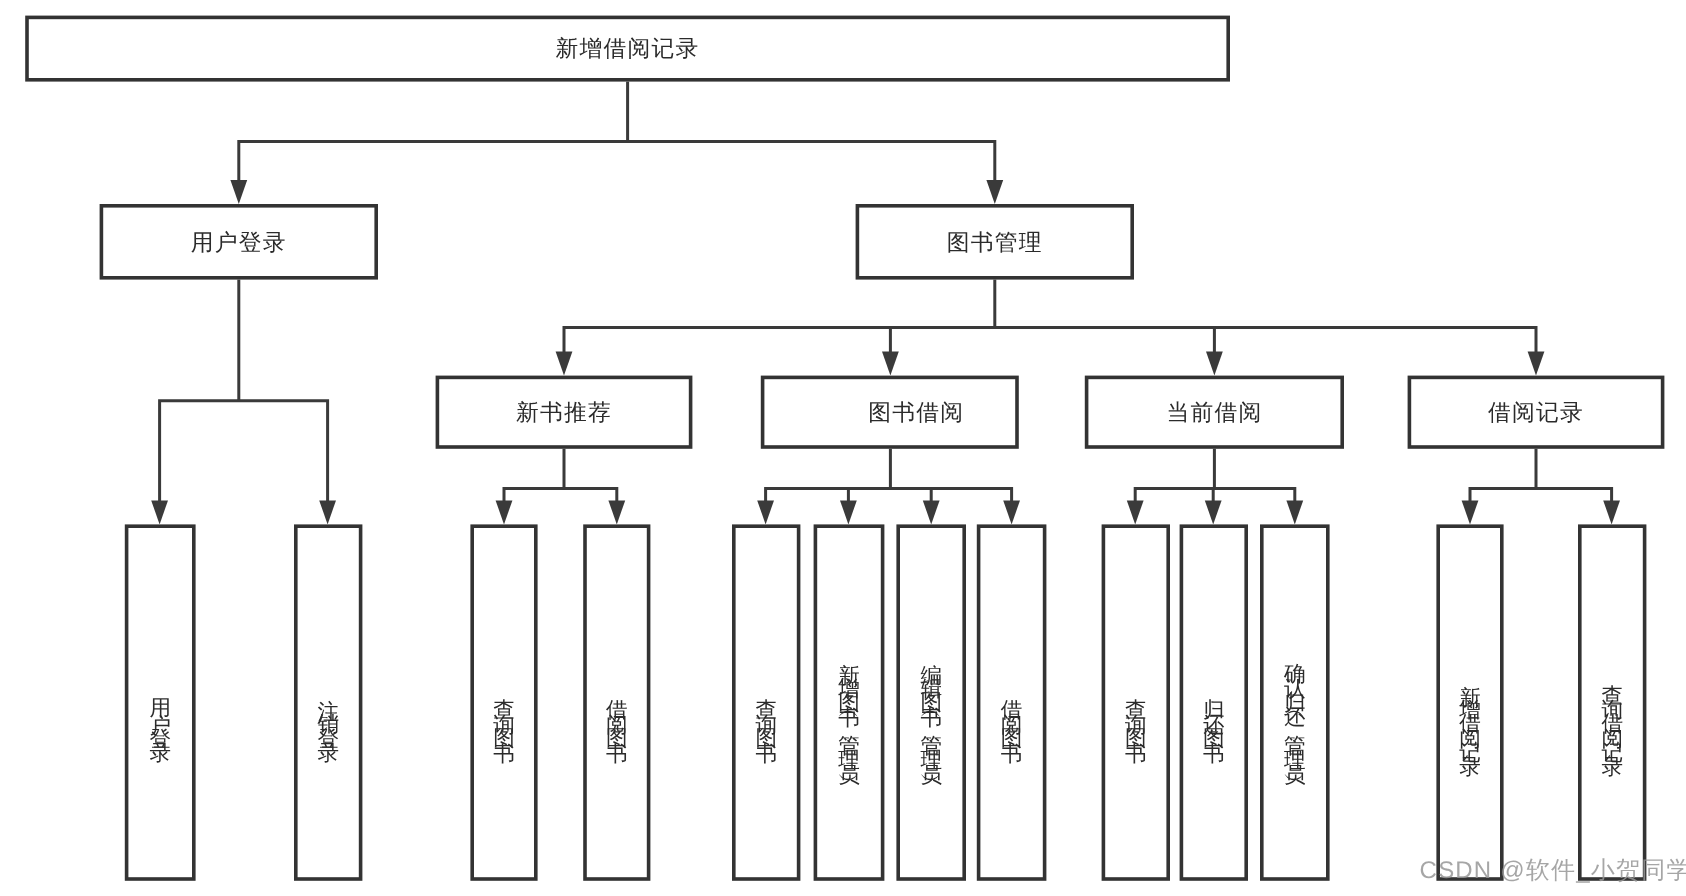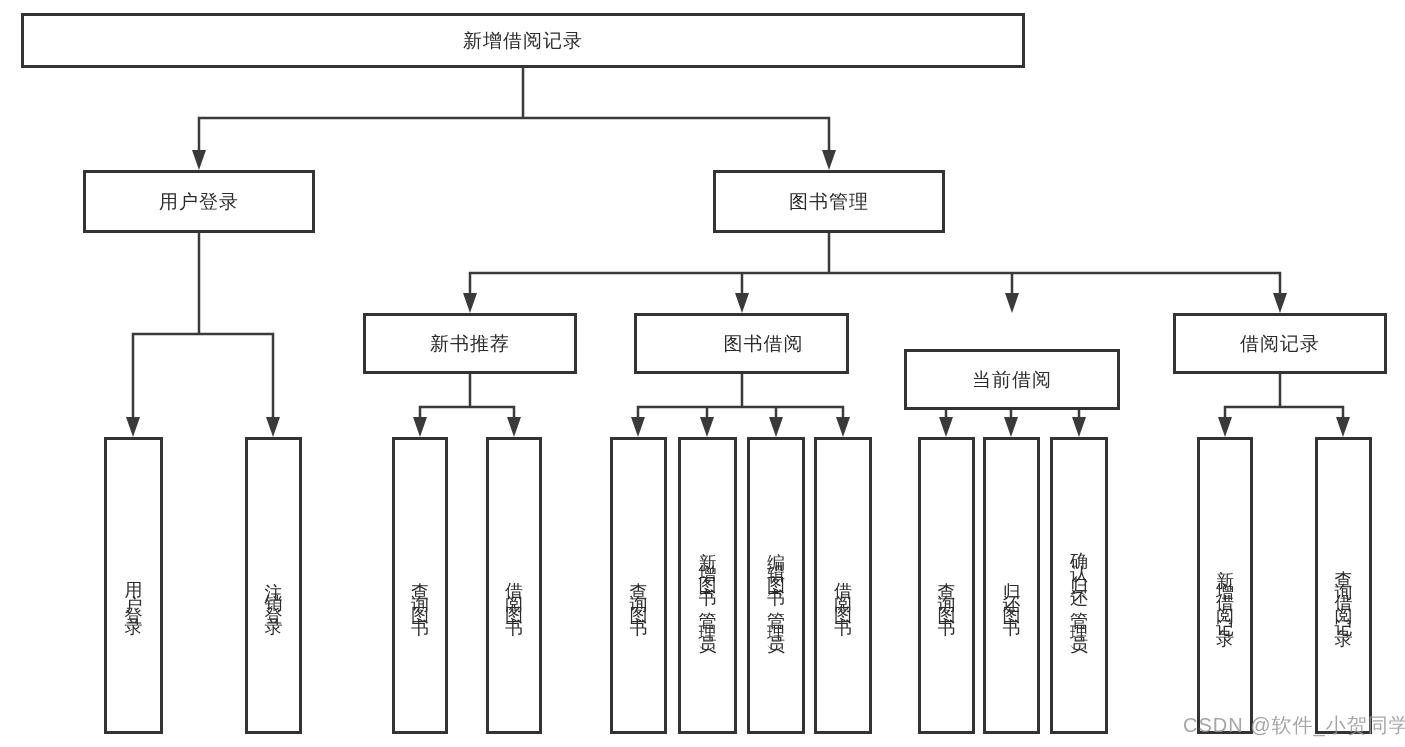--- a/index.html
+++ b/index.html
@@ -64,21 +64,21 @@
     </g>
   </svg>
 
   <div class="node h" style="left:21px;top:13px;width:1004px;height:55px;">新增借阅记录</div>
 
   <div class="node h" style="left:83px;top:170px;width:232px;height:63px;">用户登录</div>
   <div class="node h" style="left:713px;top:170px;width:232px;height:63px;">图书管理</div>
 
   <div class="node h" style="left:363px;top:313px;width:214px;height:61px;">新书推荐</div>
   <div class="node h" style="left:634px;top:313px;width:215px;height:61px;padding-left:44px;">图书借阅</div>
-  <div class="node h" style="left:904px;top:313px;width:216px;height:61px;margin-top:36px;">当前借阅</div>
+  <div class="node h" style="left:904px;top:313px;width:216px;height:61px;">当前借阅</div>
   <div class="node h" style="left:1173px;top:313px;width:214px;height:61px;text-align:center;">借阅记录</div>
 
   <div class="node v" style="left:104px;top:437px;width:59px;height:297px;">
     <span>用户登录</span>
     </div>
   <div class="node v" style="left:245px;top:437px;width:57px;height:297px;">
     <span>注销登录</span>
     </div>
 
   <div class="node v" style="left:392px;top:437px;width:56px;height:297px;">

